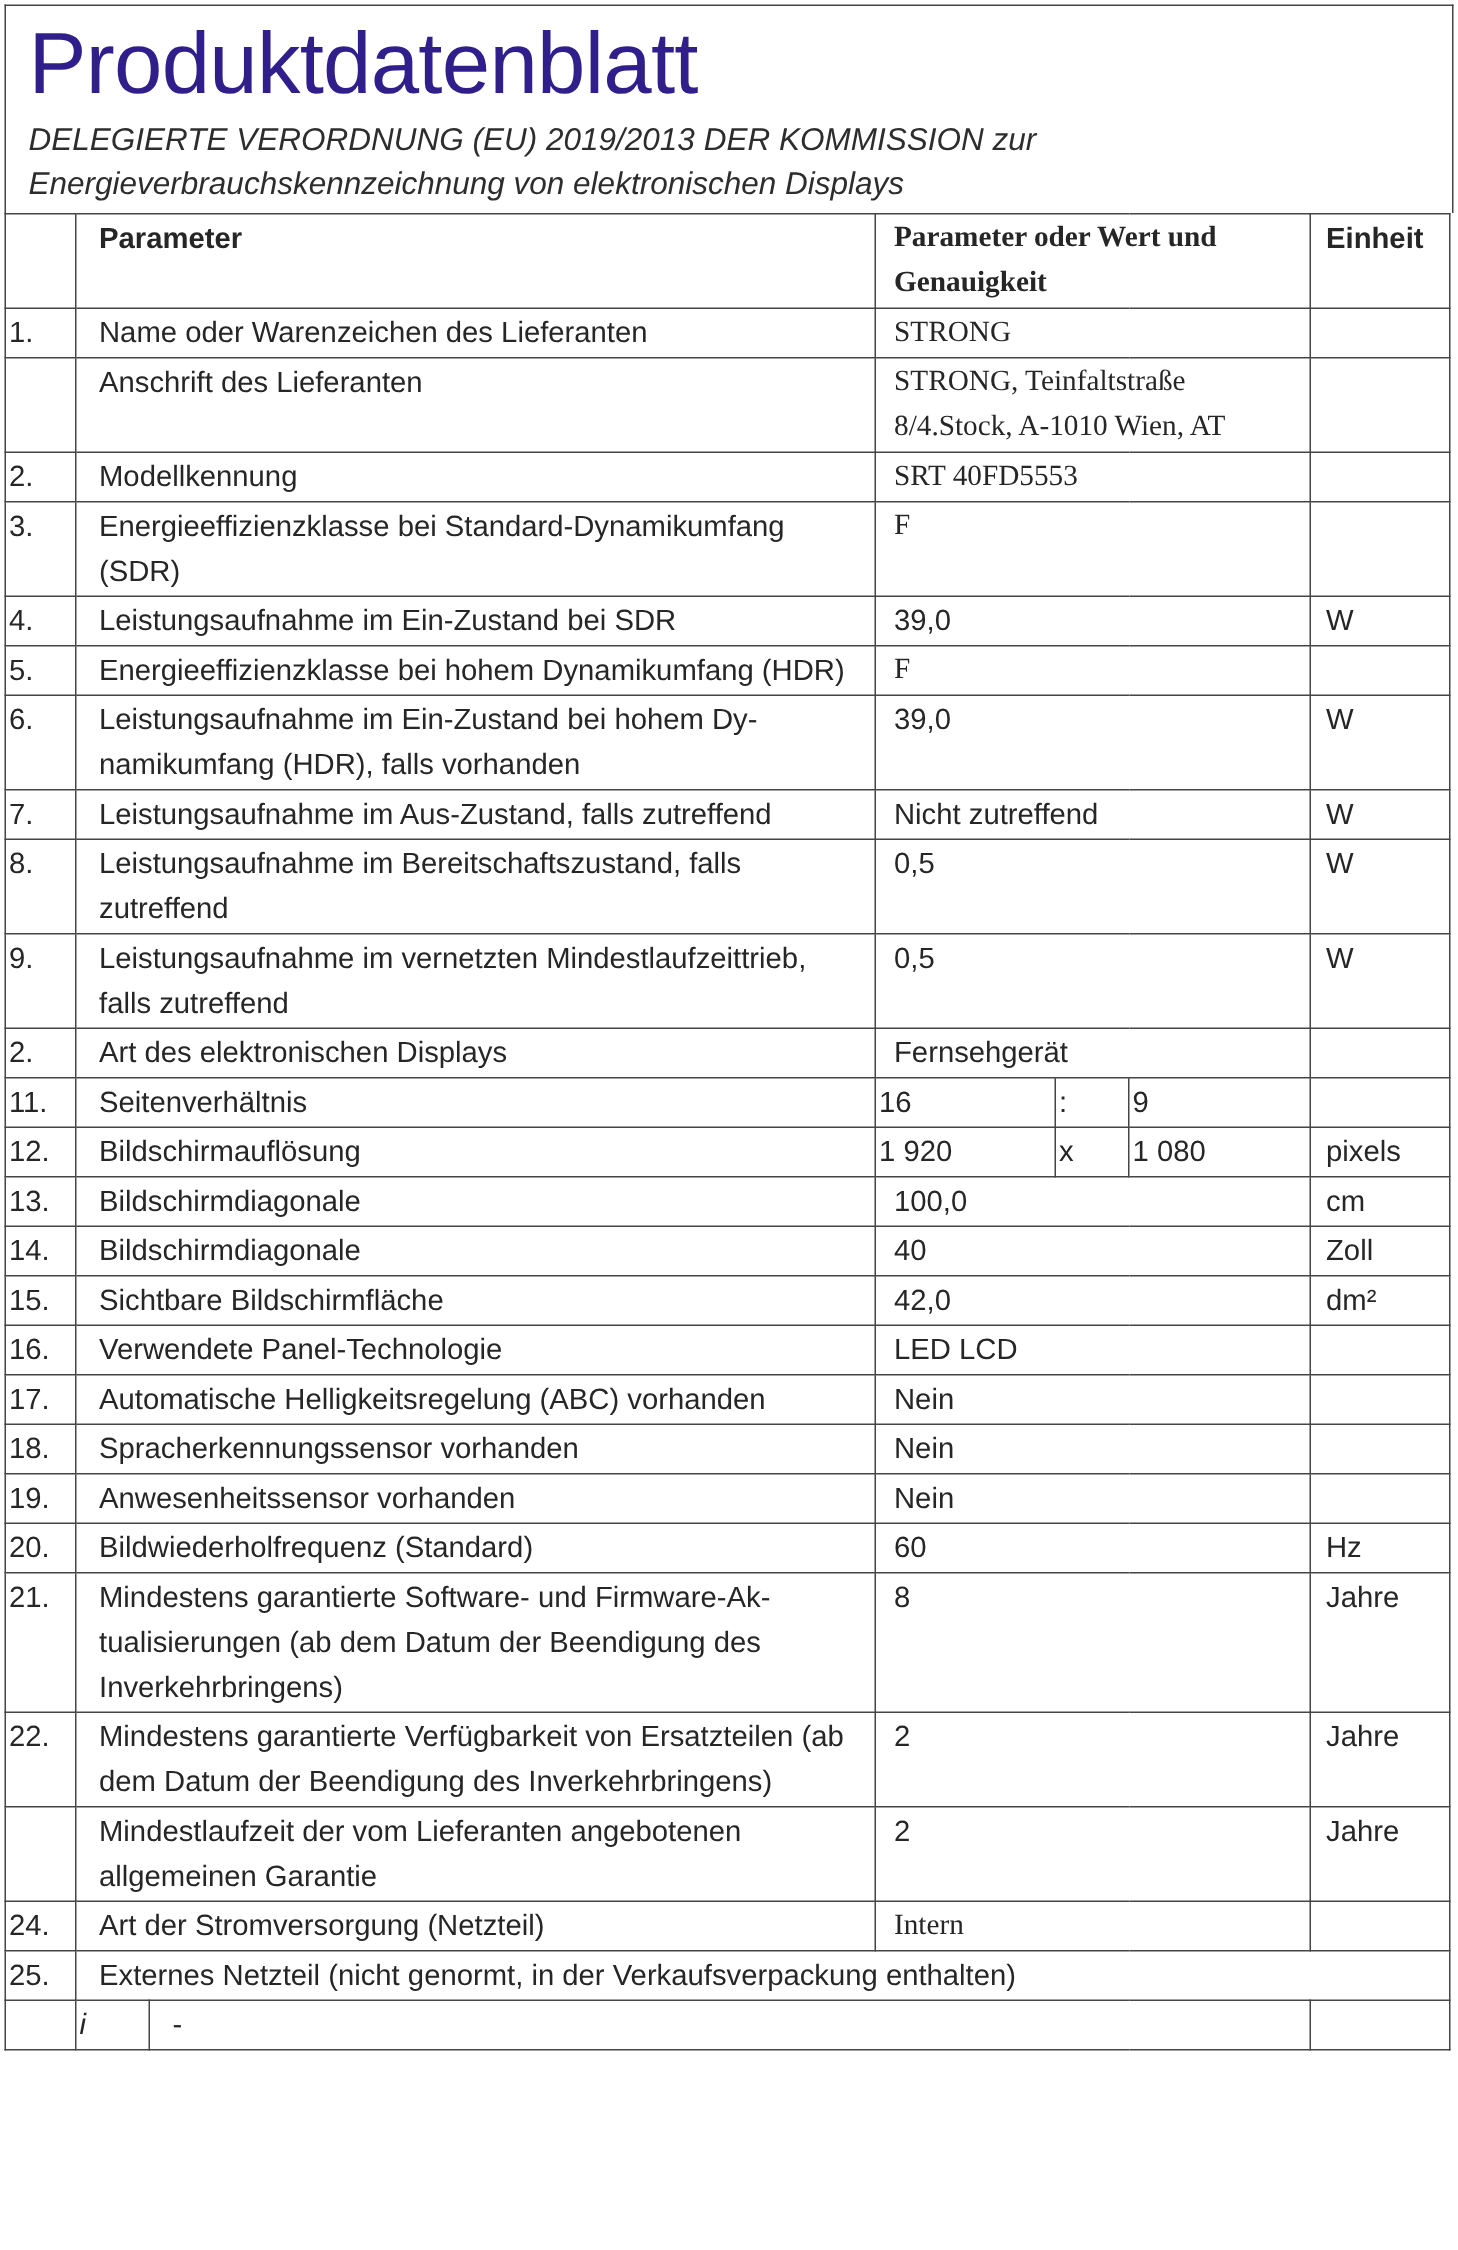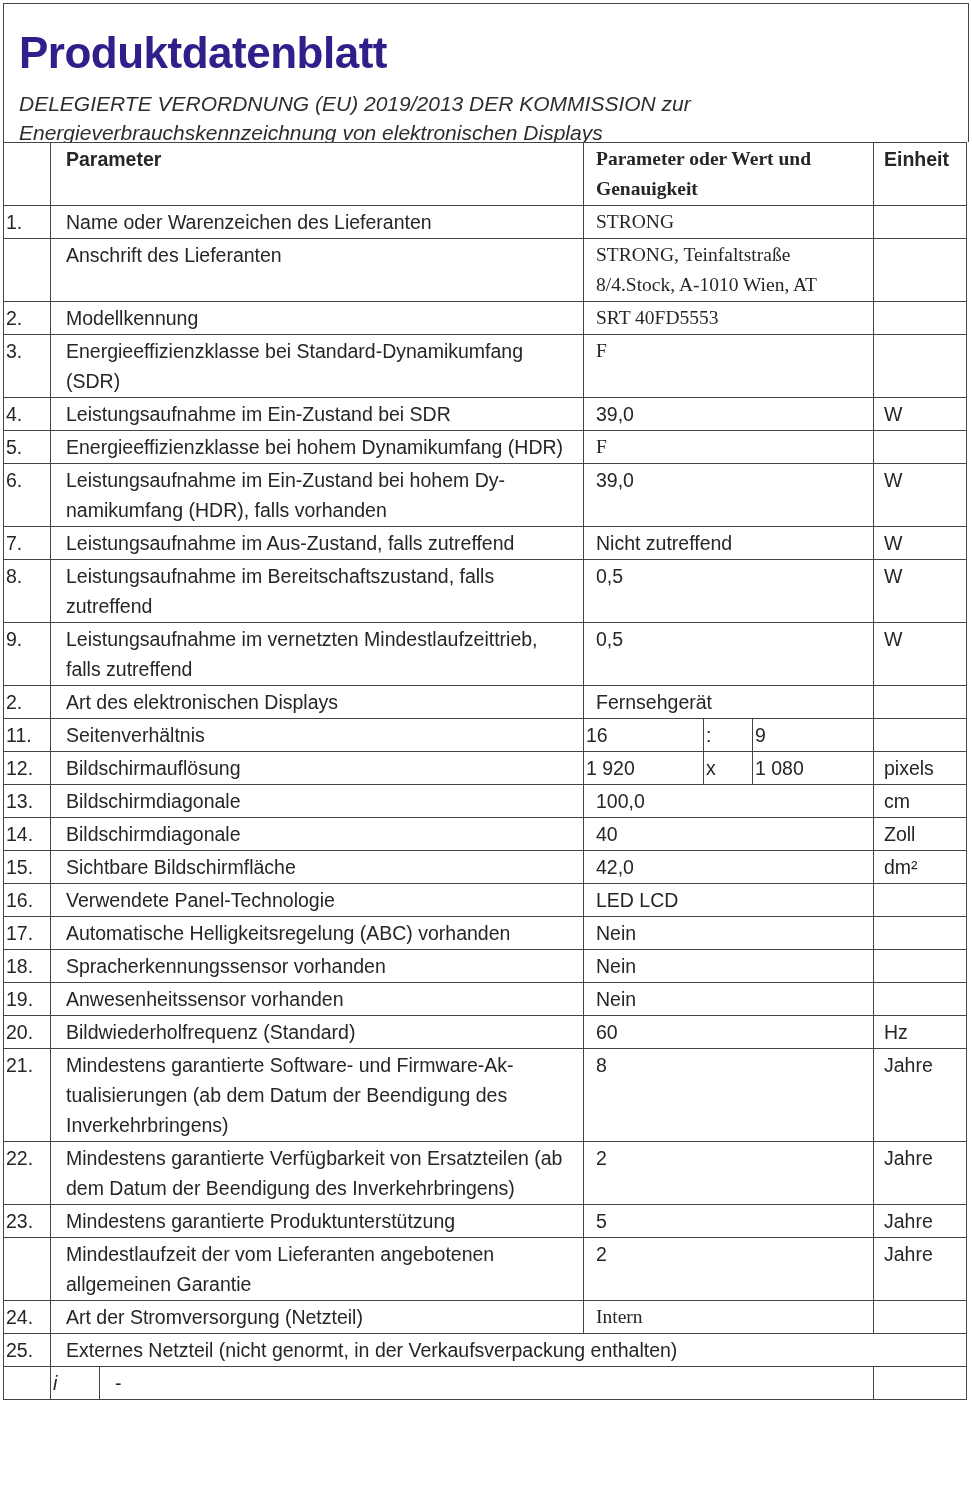--- a/index.html
+++ b/index.html
@@ -7,21 +7,21 @@
     width:972px; height:1500px; background:#ffffff; position:relative;
     font-family:"Liberation Sans", sans-serif; color:var(--text,#262626);
   }
   .doc { position:absolute; left:3px; top:3px; width:966px; }
   .titleblock {
     box-sizing:border-box; width:966px; height:139px;
     border:1.5px solid var(--border,#454545); border-bottom:none;
     padding:6px 10px 0 15px; overflow:hidden;
   }
   .title {
-    margin:19px 0 13px 0; font-size:44px; line-height:47px; font-weight:bold;
+    margin:9px 0 13px 0; font-size:58px; line-height:47px; font-weight:normal;
     letter-spacing:-0.5px; color:var(--title,#301e8a);
   }
   .subtitle { margin:0; font-size:21px; line-height:29px; color:#2d2d2d;font-style:italic; }
   table.sheet { border-collapse:collapse; table-layout:fixed; }
   .sheet td, .sheet th {
     border:1.5px solid var(--border,#454545); vertical-align:top;
     font-size:19.5px; line-height:30px; padding:1px 8px 1px 12px;
     text-align:left; font-weight:normal; word-wrap:break-word;
   }
   .sheet th { font-weight:bold; }
@@ -204,26 +204,20 @@
         <td class="vright" colspan="3">8</td>
         <td class="unit">Jahre</td>
       </tr>
       <tr>
         <td class="num">22.</td>
         <td class="param" colspan="2">Mindestens garantierte Verfügbarkeit von Ersatztei­len (ab dem Datum der Beendigung des Inverkehr­bringens)</td>
         <td class="vright" colspan="3">2</td>
         <td class="unit">Jahre</td>
       </tr>
       <tr>
-        <td class="num">23.</td>
-        <td class="param" colspan="2">Mindestens garantierte Produktunterstützung</td>
-        <td class="vright" colspan="3">5</td>
-        <td class="unit">Jahre</td>
-      </tr>
-      <tr>
         <td class="num"></td>
         <td class="param" colspan="2">Mindestlaufzeit der vom Lieferanten angebotenen allgemeinen Garantie</td>
         <td class="vright" colspan="3">2</td>
         <td class="unit">Jahre</td>
       </tr>
       <tr>
         <td class="num">24.</td>
         <td class="param" colspan="2">Art der Stromversorgung (Netzteil)</td>
         <td class="vleft" colspan="3">Intern</td>
         <td class="unit"></td>

